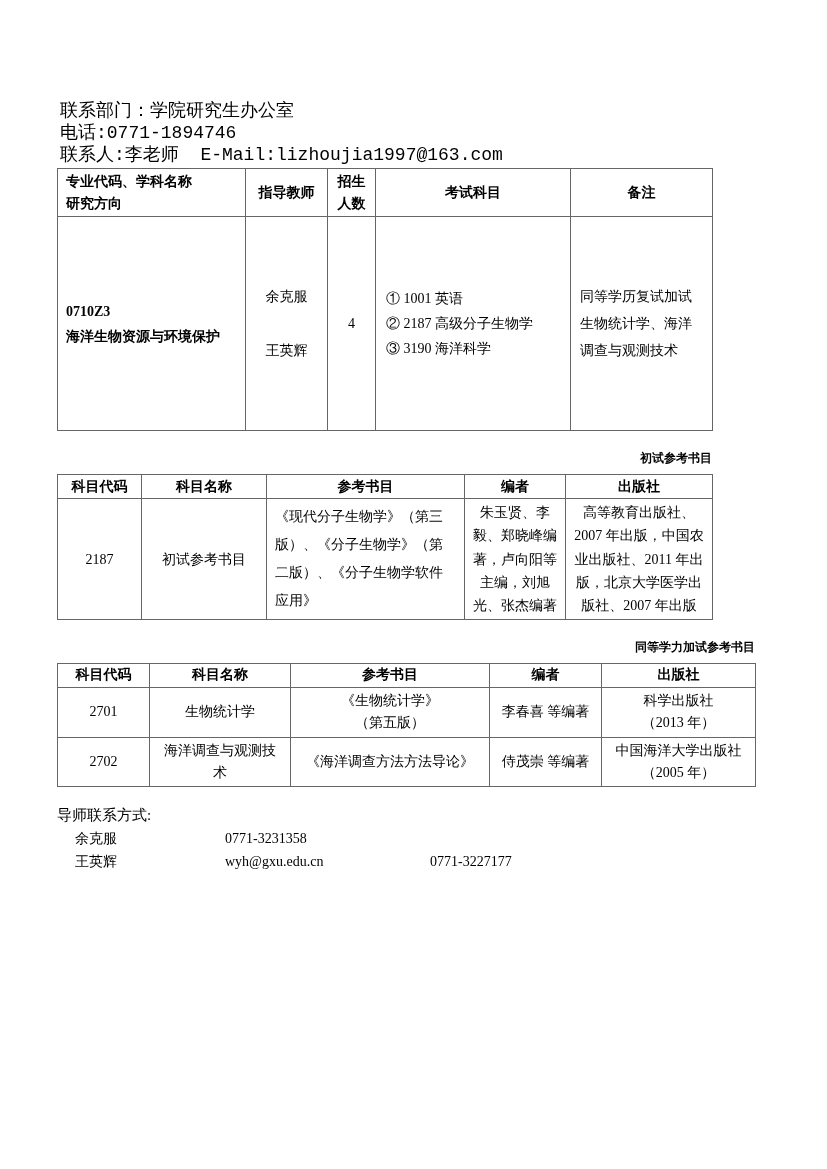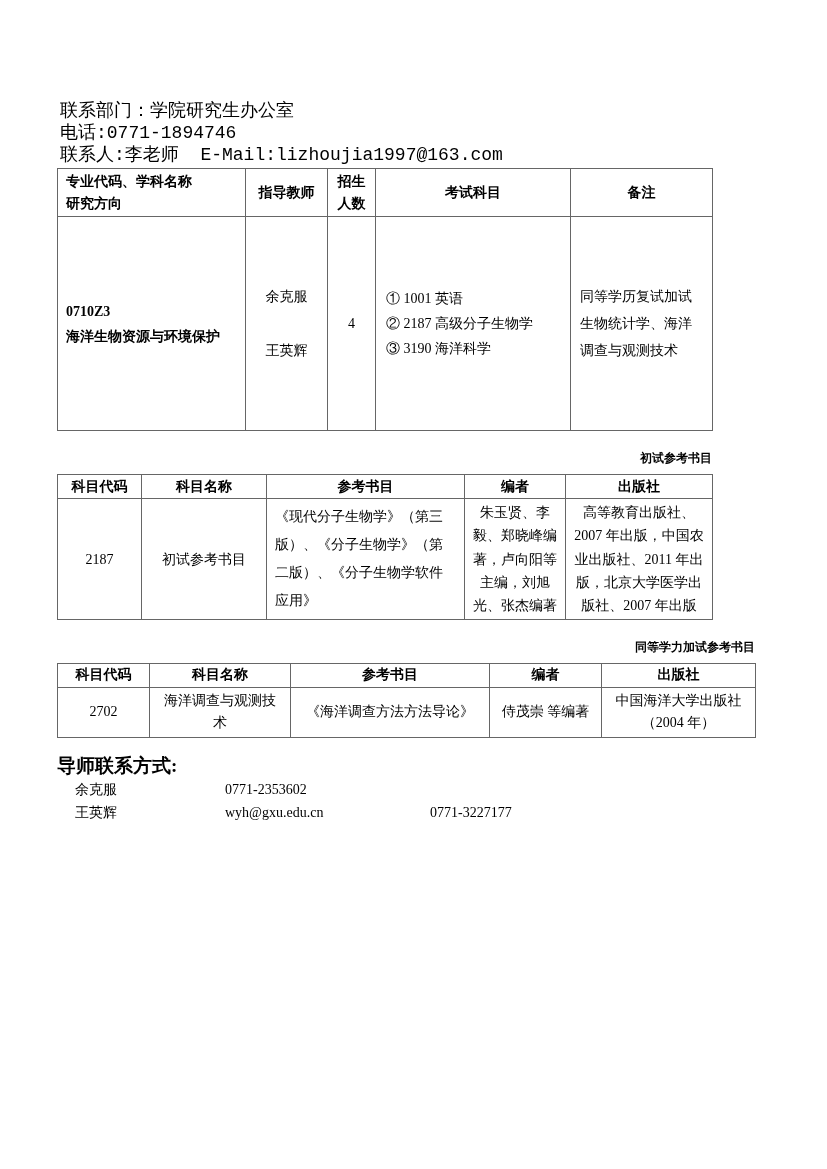--- a/index.html
+++ b/index.html
@@ -63,21 +63,21 @@
   .books-table td { line-height: 1.65; }
   .initial-table { width: 655px; }
   .initial-table .row-1 td { height: 114px; margin-top: 19px; }
   .initial-table .row-2 td { height: 44px; }
   .initial-table .cell-books-long { line-height: 2.0; text-align: left; }
   .additional-table { width: 698px; }
   .additional-table td { height: 42px; line-height: 1.6; text-align: center; }
 
   
   .tutor-block { margin-top: 16px; font-size: 14px; }
-  .tutor-title { font-weight: bold; font-size: 19px; line-height: 24px; }
+  .tutor-title { font-weight: normal; font-size: 15px; line-height: 24px; }
   .tutor-row { display: flex; padding-left: 18px; line-height: 23px; }
   .tutor-name  { width: 150px; }
   .tutor-email { width: 205px; }
 </style>
 </head>
 <body>
 
 <div class="page">
   <div class="content">
 
@@ -174,35 +174,44 @@
       </colgroup>
       <tbody>
           <tr>
         <th>科目代码</th>
         <th>科目名称</th>
         <th>参考书目</th>
         <th>编者</th>
         <th>出版社</th>
       </tr>
       <tr>
+        <td>2701</td>
+        <td>生物统计学</td>
+        <td class="pre">《生物统计学》
+（第五版）</td>
+        <td>李春喜 等编著</td>
+        <td class="pre">科学出版社
+（2013 年）</td>
+      </tr>
+      <tr>
         <td>2702</td>
         <td>海洋调查与观测技术</td>
         <td>《海洋调查方法方法导论》</td>
         <td>侍茂崇 等编著</td>
         <td class="pre">中国海洋大学出版社
-（2004 年）</td>
+（2005 年）</td>
       </tr>
     </tbody>
       </table>
 
     <div class="tutor-block">
       <div class="tutor-title">导师联系方式:</div>
       <div class="tutor-row">
         <div class="tutor-name">余克服</div>
-        <div class="tutor-phone">0771-2353602</div>
+        <div class="tutor-phone">0771-3231358</div>
       </div>
       <div class="tutor-row">
         <div class="tutor-name">王英辉</div>
         <div class="tutor-email">wyh@gxu.edu.cn</div>
         <div class="tutor-phone">0771-3227177</div>
       </div>
     </div>
 
   </div>
 </div>

